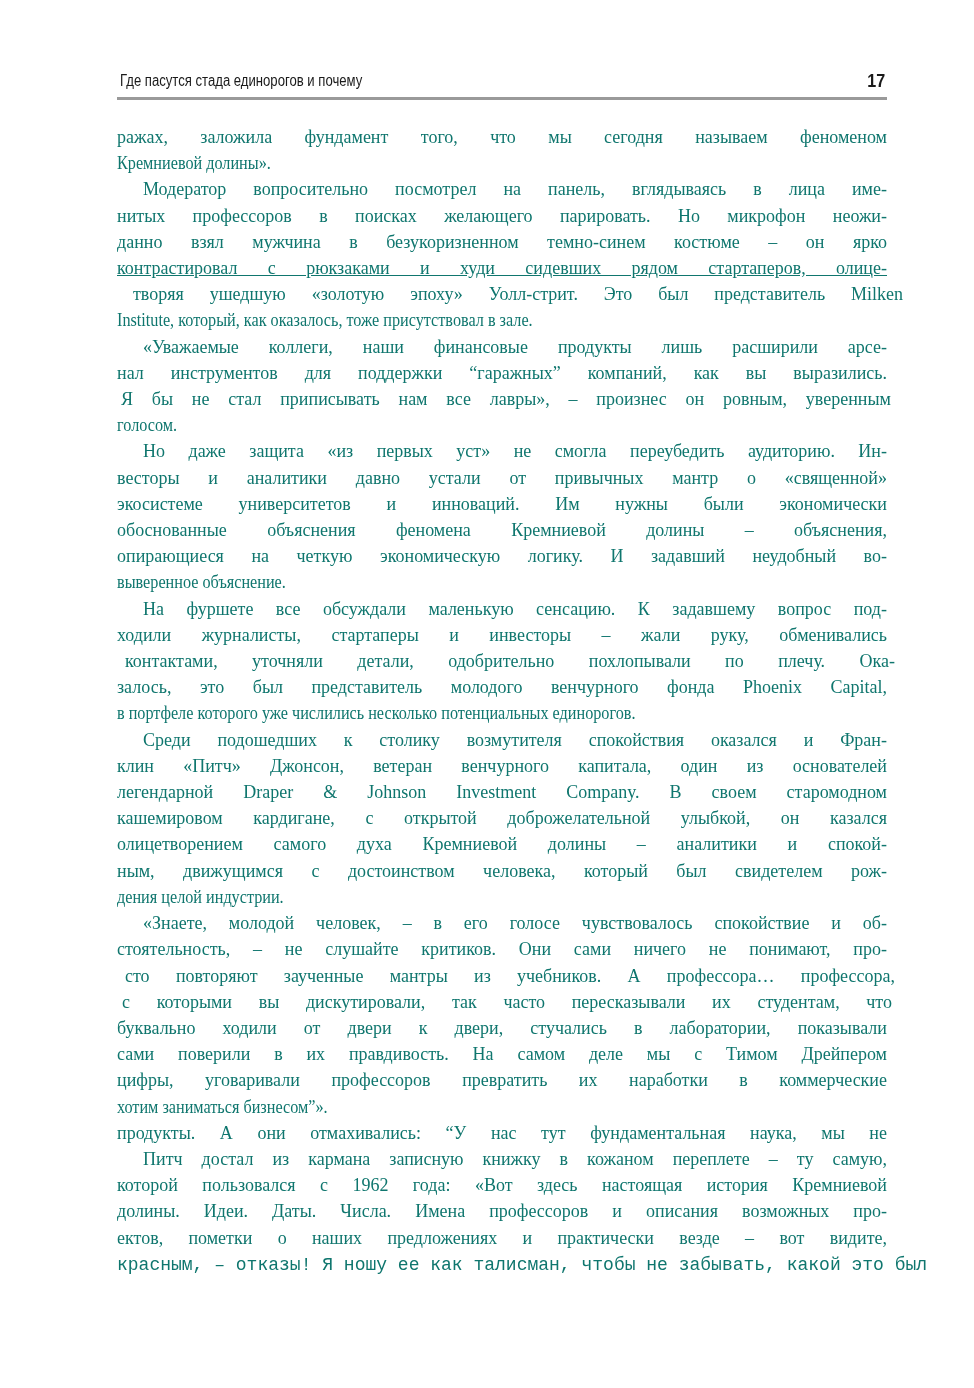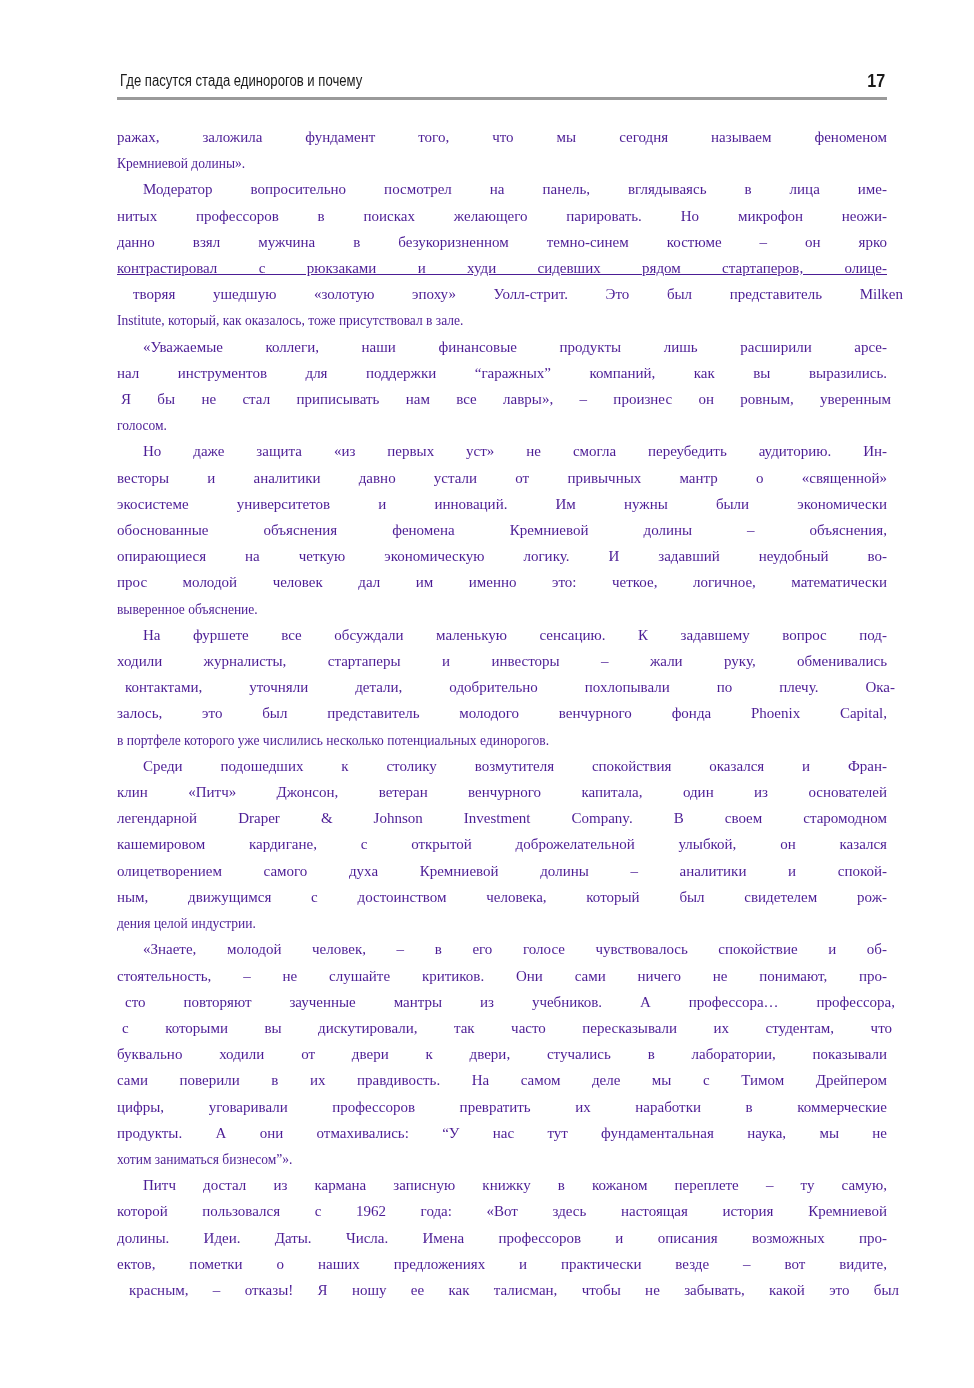--- a/index.html
+++ b/index.html
@@ -15,22 +15,22 @@
   }
   .page-number {
     position: absolute; right: 2px; top: 2px; font-size: 19px; font-weight: bold;
     transform: scaleX(0.85); transform-origin: right center;
   }
   .head-rule {
     position: absolute; left: 0; top: 97px; width: 770px; height: 3px; background: #9a9a9a;
   }
   .body-text {
     position: absolute; left: 0; top: 124px; width: 770px;
-    font-family: "Liberation Serif", serif; font-size: 15px; line-height: 26.2px;
-    color: #4c1d95; text-align: justify; hyphens: manual;
+    font-family: "Liberation Serif", serif; font-size: 18px; line-height: 26.2px;
+    color: #0f766e; text-align: justify; hyphens: manual;
   }
   .body-text p { margin: 0; text-indent: 0; }
   .line { display: block; text-align: justify; text-align-last: justify; white-space: nowrap; overflow: visible; }
   .line.last { text-align-last: left; }
   .line-inner { display: inline-block; width: 770px; transform-origin: left center; }
 </style>
 </head>
 <body>
 
 <div class="page">
@@ -57,21 +57,20 @@
         <span class="line"><span class="line-inner" style="margin-left: 0px; width: 770px;">нал инструментов для поддержки “гаражных” компаний, как вы выразились.</span></span>
         <span class="line"><span class="line-inner" style="margin-left: 4px; width: 770px;">Я бы не стал приписывать нам все лавры», – произнес он ровным, уверенным</span></span>
         <span class="line last"><span class="line-inner" style="margin-left: 0px; width: 770px; transform: scaleX(0.9);">голосом.</span></span>
       </p>
       <p>
         <span class="line"><span class="line-inner" style="margin-left: 26px; width: 744px;">Но даже защита «из первых уст» не смогла переубедить аудиторию. Ин-</span></span>
         <span class="line"><span class="line-inner" style="margin-left: 0px; width: 770px;">весторы и аналитики давно устали от привычных мантр о «священной»</span></span>
         <span class="line"><span class="line-inner" style="margin-left: 0px; width: 770px;">экосистеме университетов и инноваций. Им нужны были экономически</span></span>
         <span class="line"><span class="line-inner" style="margin-left: 0px; width: 770px;">обоснованные объяснения феномена Кремниевой долины – объяснения,</span></span>
         <span class="line"><span class="line-inner" style="margin-left: 0px; width: 770px;">опирающиеся на четкую экономическую логику. И задавший неудобный во-</span></span>
-        <span class="line"><span class="line-inner" style="margin-left: 0px; width: 770px;">прос молодой человек дал им именно это: четкое, логичное, математически</span></span>
         <span class="line last"><span class="line-inner" style="margin-left: 0px; width: 770px; transform: scaleX(0.9);">выверенное объяснение.</span></span>
       </p>
       <p>
         <span class="line"><span class="line-inner" style="margin-left: 26px; width: 744px;">На фуршете все обсуждали маленькую сенсацию. К задавшему вопрос под-</span></span>
         <span class="line"><span class="line-inner" style="margin-left: 0px; width: 770px;">ходили журналисты, стартаперы и инвесторы – жали руку, обменивались</span></span>
         <span class="line"><span class="line-inner" style="margin-left: 8px; width: 770px;">контактами, уточняли детали, одобрительно похлопывали по плечу. Ока-</span></span>
         <span class="line"><span class="line-inner" style="margin-left: 0px; width: 770px;">залось, это был представитель молодого венчурного фонда Phoenix Capital,</span></span>
         <span class="line last"><span class="line-inner" style="margin-left: 0px; width: 770px; transform: scaleX(0.9);">в портфеле которого уже числились несколько потенциальных единорогов.</span></span>
       </p>
       <p>
@@ -84,24 +83,24 @@
         <span class="line last"><span class="line-inner" style="margin-left: 0px; width: 770px; transform: scaleX(0.9);">дения целой индустрии.</span></span>
       </p>
       <p>
         <span class="line"><span class="line-inner" style="margin-left: 26px; width: 744px;">«Знаете, молодой человек, – в его голосе чувствовалось спокойствие и об-</span></span>
         <span class="line"><span class="line-inner" style="margin-left: 0px; width: 770px;">стоятельность, – не слушайте критиков. Они сами ничего не понимают, про-</span></span>
         <span class="line"><span class="line-inner" style="margin-left: 8px; width: 770px;">сто повторяют заученные мантры из учебников. А профессора… профессора,</span></span>
         <span class="line"><span class="line-inner" style="margin-left: 5px; width: 770px;">с которыми вы дискутировали, так часто пересказывали их студентам, что</span></span>
         <span class="line"><span class="line-inner" style="margin-left: 0px; width: 770px;">буквально ходили от двери к двери, стучались в лаборатории, показывали</span></span>
         <span class="line"><span class="line-inner" style="margin-left: 0px; width: 770px;">сами поверили в их правдивость. На самом деле мы с Тимом Дрейпером</span></span>
         <span class="line"><span class="line-inner" style="margin-left: 0px; width: 770px;">цифры, уговаривали профессоров превратить их наработки в коммерческие</span></span>
+        <span class="line last"><span class="line-inner" style="margin-left: 0px; width: 770px; transform: scaleX(0.9);">хотим заниматься бизнесом”».</span></span>
         <span class="line"><span class="line-inner" style="margin-left: 0px; width: 770px;">продукты. А они отмахивались: “У нас тут фундаментальная наука, мы не</span></span>
-        <span class="line last"><span class="line-inner" style="margin-left: 0px; width: 770px; transform: scaleX(0.9);">хотим заниматься бизнесом”».</span></span>
       </p>
       <p>
         <span class="line"><span class="line-inner" style="margin-left: 26px; width: 744px;">Питч достал из кармана записную книжку в кожаном переплете – ту самую,</span></span>
         <span class="line"><span class="line-inner" style="margin-left: 0px; width: 770px;">которой пользовался с 1962 года: «Вот здесь настоящая история Кремниевой</span></span>
         <span class="line"><span class="line-inner" style="margin-left: 0px; width: 770px;">долины. Идеи. Даты. Числа. Имена профессоров и описания возможных про-</span></span>
         <span class="line"><span class="line-inner" style="margin-left: 0px; width: 770px;">ектов, пометки о наших предложениях и практически везде – вот видите,</span></span>
-        <span class="line"><span class="line-inner" style="margin-left: 12px; width: 770px;">красным, – отказы! Я ношу ее как талисман, чтобы не забывать, какой это был</span></span>
+        <span class="line"><span class="line-inner" style="margin-left: 0px; width: 770px; font-family: Liberation Mono, monospace;">красным, – отказы! Я ношу ее как талисман, чтобы не забывать, какой это был</span></span>
       </p>
     </div>
 </div>
 
 </body></html>

